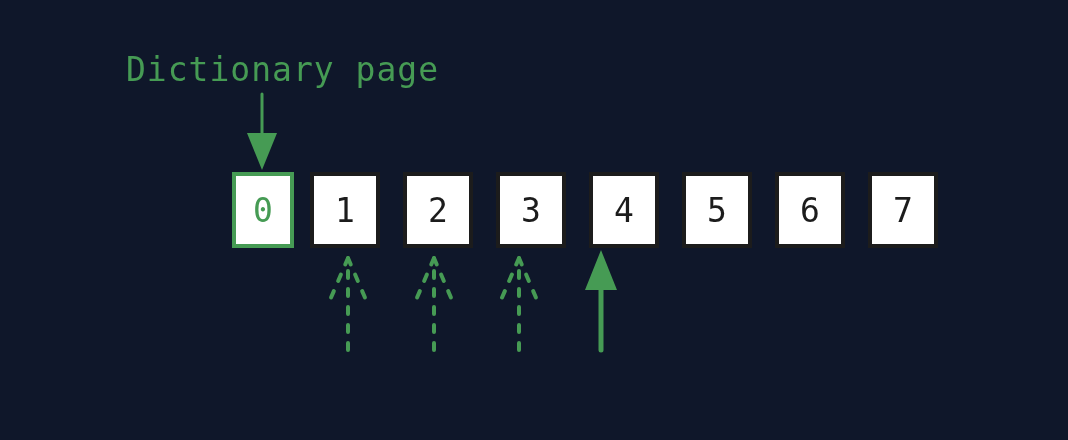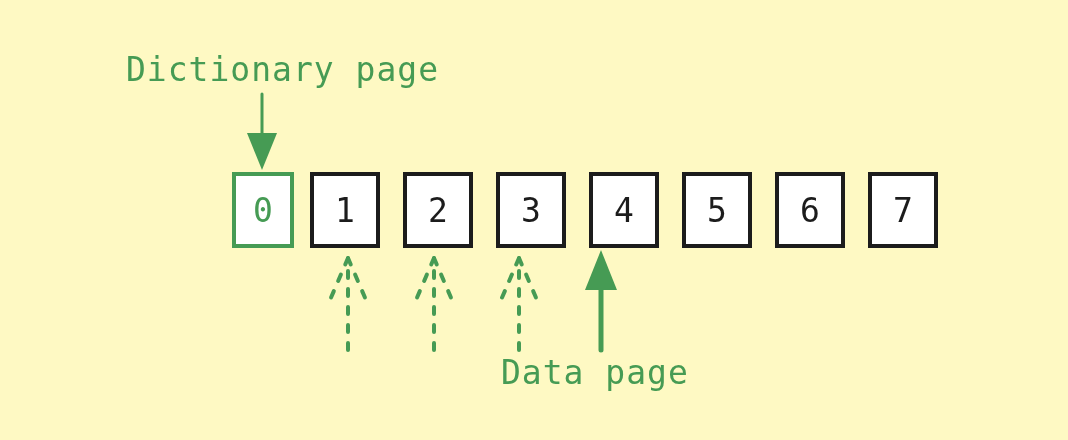--- a/index.html
+++ b/index.html
@@ -4,21 +4,21 @@
 <style>
   html, body {
     margin: 0;
     padding: 0;
     background: #ffffff;
   }
   #canvas {
     position: relative;
     width: 1068px;
     height: 440px;
-    background: #fef9c3;
+    background: #0f172a;
     overflow: hidden;
     font-family: "DejaVu Sans Mono", "Liberation Mono", monospace;
   }
 
   
   .label {
     position: absolute;
     font-family: "DejaVu Sans Mono", "Liberation Mono", monospace;
     font-size: 33px;
     line-height: 36px;
@@ -134,15 +134,14 @@
     <line x1="21" y1="98" x2="21" y2="8" stroke="#469b54" stroke-width="4" stroke-dasharray="7 11" stroke-linecap="round"></line>
     <line x1="21" y1="6" x2="3" y2="48" stroke="#469b54" stroke-width="4" stroke-dasharray="7 11" stroke-linecap="round"></line>
     <line x1="21" y1="6" x2="39" y2="48" stroke="#469b54" stroke-width="4" stroke-dasharray="7 11" stroke-linecap="round"></line>
   </svg>
 
   <svg class="arrow-svg" id="data-arrow" width="40" height="104" viewBox="0 0 40 104">
     <line x1="20" y1="102" x2="20" y2="40" stroke="#469b54" stroke-width="5" stroke-linecap="round"></line>
     <polygon points="20,2 4,42 36,42" fill="#469b54"></polygon>
   </svg>
 
-  <div class="label" id="data-label">Data page</div>
 
 </div>
 
 </body></html>

